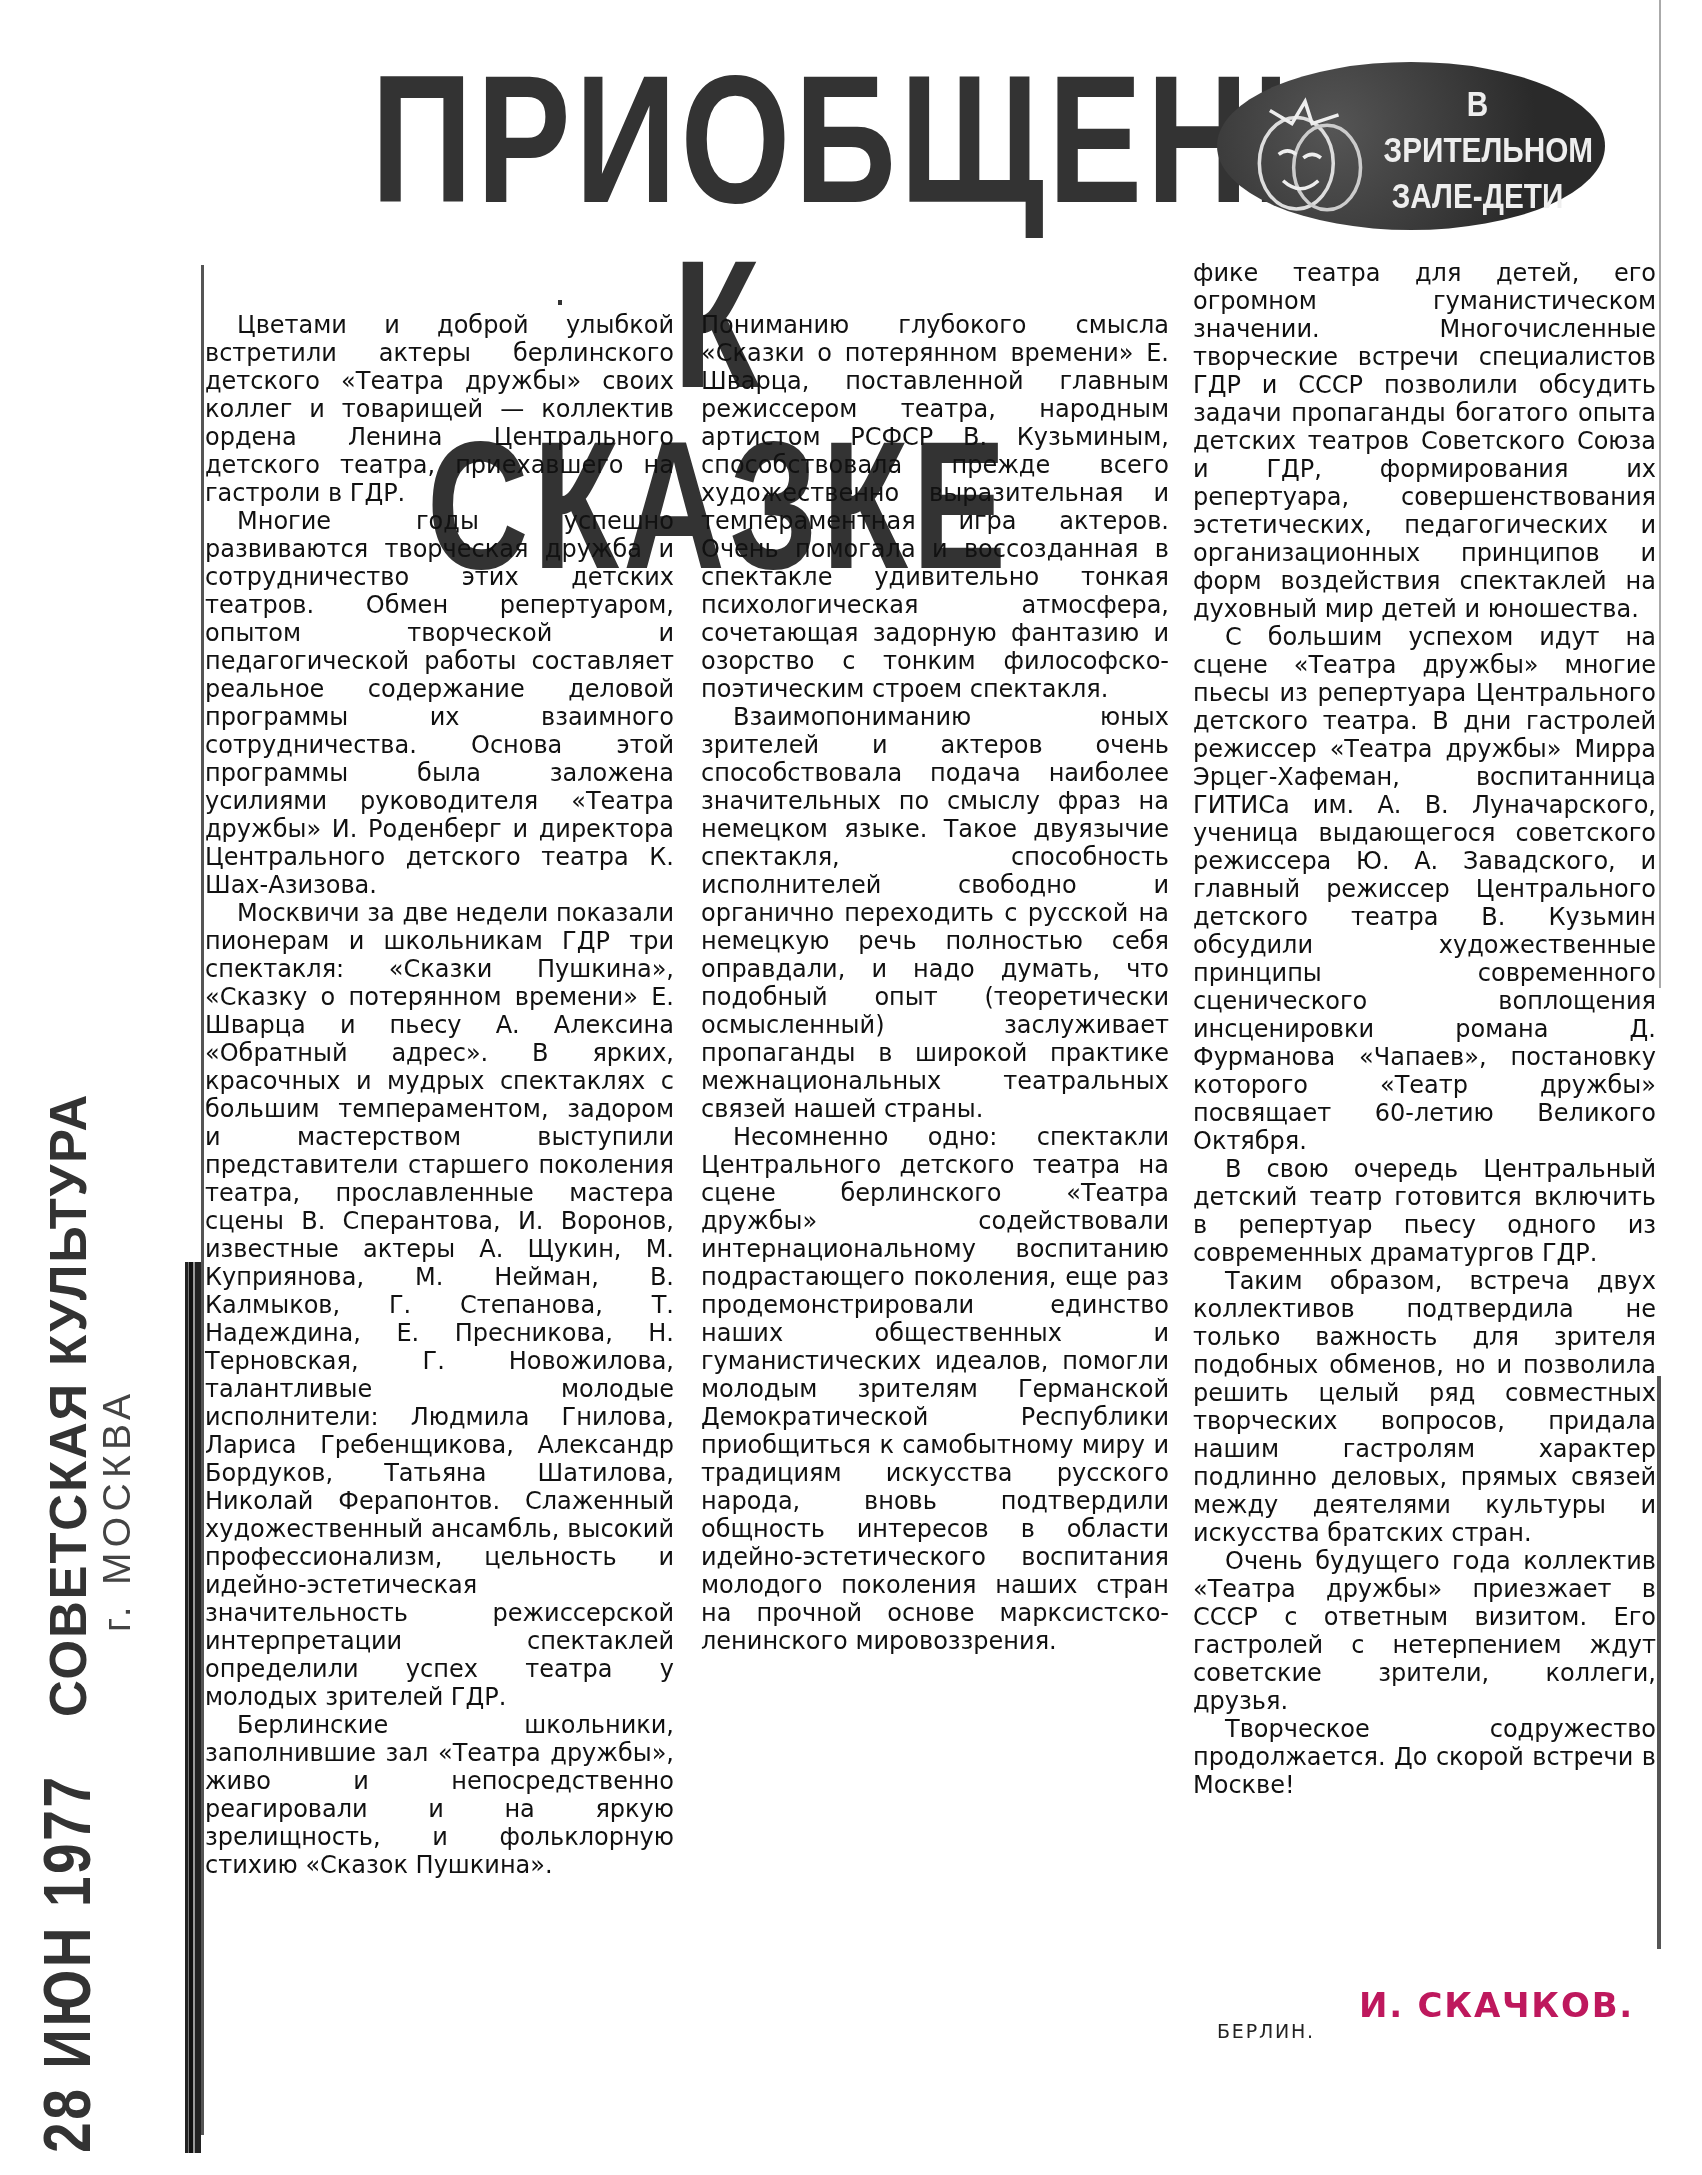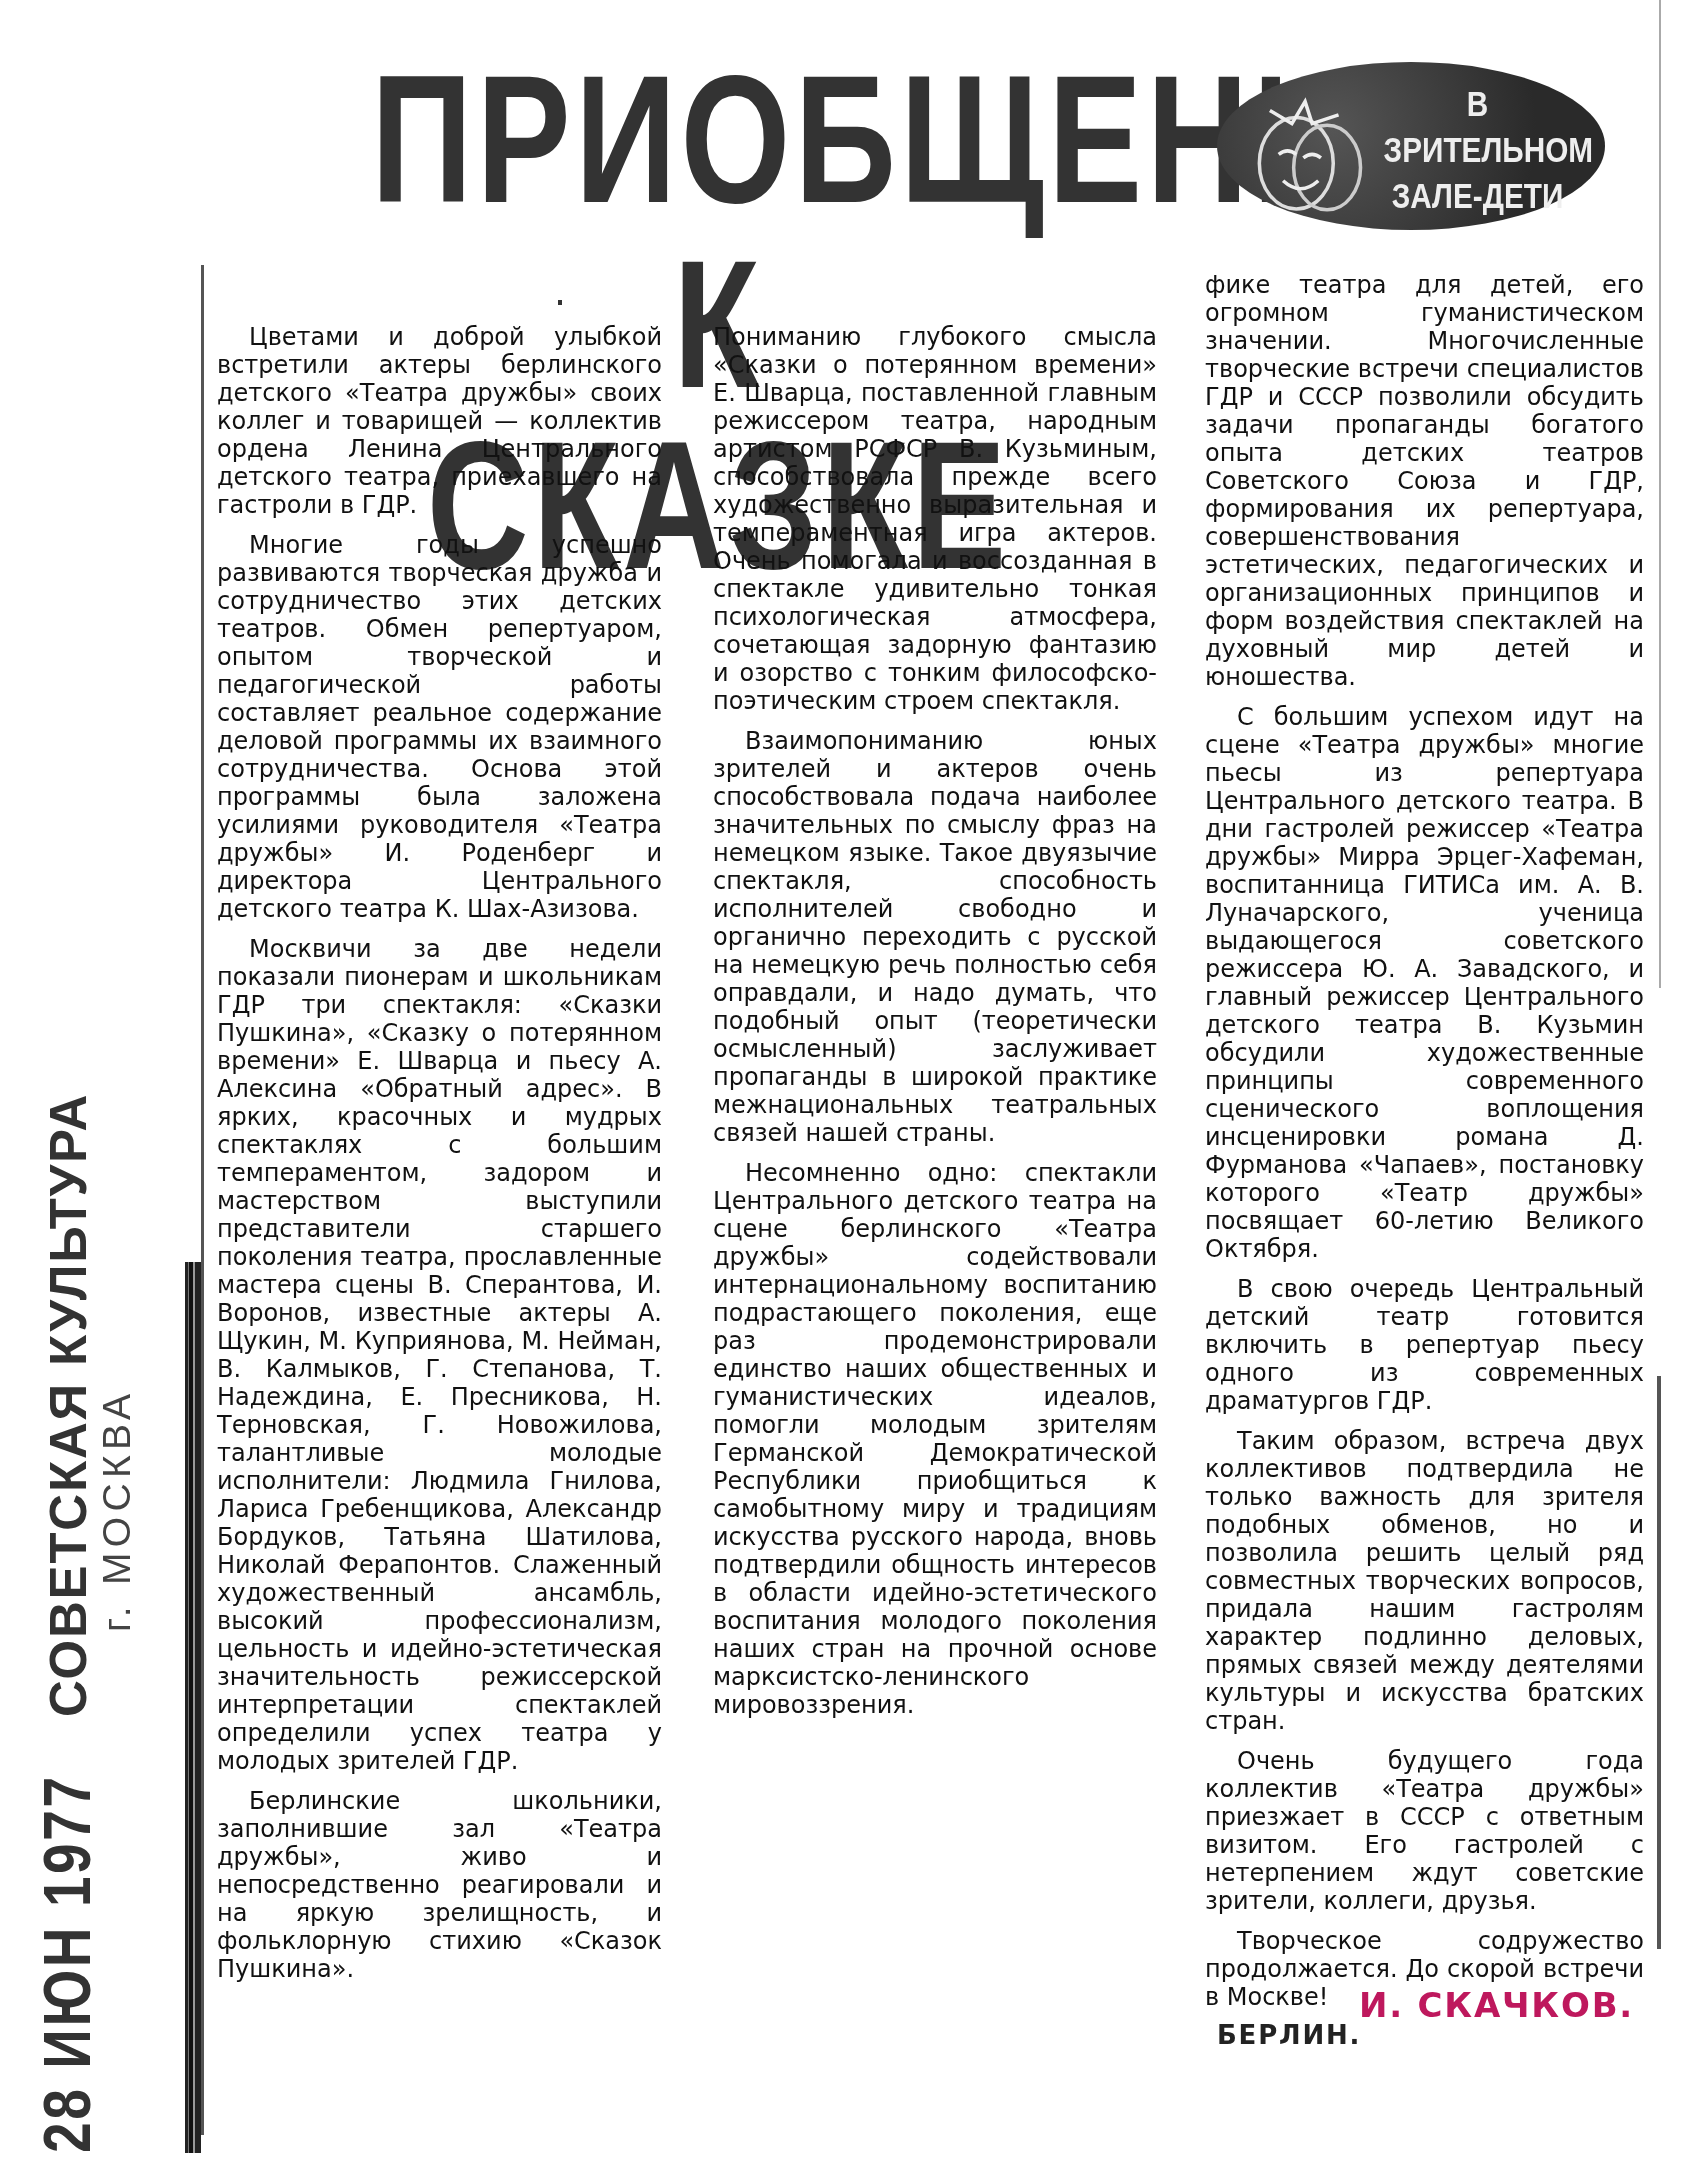--- a/index.html
+++ b/index.html
@@ -16,34 +16,34 @@
   .rubric { position: absolute; left: 1217px; top: 62px; width: 388px; height: 168px;
             border-radius: 50%; background: #3a3a3a;
             background-image: radial-gradient(circle at 30% 40%, #555 0, #2a2a2a 70%); }
   .rubric .mask-icon { position: absolute; left: 35px; top: 22px; width: 115px; height: 132px; }
   .rubric .txt { position: absolute; left: 150px; top: 19.4px; width: 221px; text-align: center;
                  color: #eee; font-family: "Liberation Sans", sans-serif; font-weight: bold;
                  font-size: 35px; line-height: 46px; transform: scaleX(0.85); }
 
   .col { position: absolute; font-size: 24px; line-height: 28px; text-align: justify;
          font-family: "DejaVu Sans", sans-serif; }
-  .col p { margin: 12px; text-indent: 32px; }
+  .col p { margin: 0; text-indent: 32px; }
   .col1 { left: 205px; top: 311px; width: 469px; }
   .col2 { left: 701px; top: 311px; width: 468px; }
   .col3 { left: 1193px; top: 259px; width: 463px; }
 
   .rule-left { position: absolute; left: 201px; top: 265px; width: 2.6px; height: 1870px; background: #555; }
   .rule-right { position: absolute; left: 1659px; top: 0px; width: 1.8px; height: 988px; background: #aaa; }
   .rule-right2 { position: absolute; left: 1657px; top: 1376px; width: 3.5px; height: 573px; background: #555; }
   .stamp-bar { position: absolute; left: 185px; top: 1262px; width: 16px; height: 891px;
                background: repeating-linear-gradient(90deg, #222 0 2.6px, #777 2.6px 4.4px, #111 4.4px 8px, #999 8px 9.7px, #222 9.7px 16px); }
 
   .signature { position: absolute; left: 1359px; top: 1985px; font-size: 34px; letter-spacing: 1.8px;
                font-family: "DejaVu Sans", sans-serif; font-weight: bold; color: #be185d; }
-  .city { position: absolute; left: 1217px; top: 2020px; font-size: 26px; font-weight: bold;
+  .city { position: absolute; left: 1217px; top: 2020px; font-size: 19px; font-weight: normal;
           letter-spacing: 1.8px; color: #222; text-align: center; }
 
   .stamp { position: absolute; left: 35px; top: 2153px; transform-origin: 0 0; transform: rotate(-90deg);
            white-space: nowrap; color: #333; }
   .stamp .date { display: inline-block; font-family: "Liberation Sans", sans-serif; font-weight: bold;
                  font-size: 55px; letter-spacing: 2.6px; transform: scaleY(1.2); }
   .stamp .paper { display: inline-block; font-family: "Liberation Sans", sans-serif; font-weight: bold;
                   font-size: 51px; margin-left: 53px; letter-spacing: 1.8px; }
   .stamp2 { position: absolute; left: 95px; top: 1632px; transform-origin: 0 0; transform: rotate(-90deg);
             white-space: nowrap; font-family: "Liberation Sans", sans-serif; font-size: 39px;

